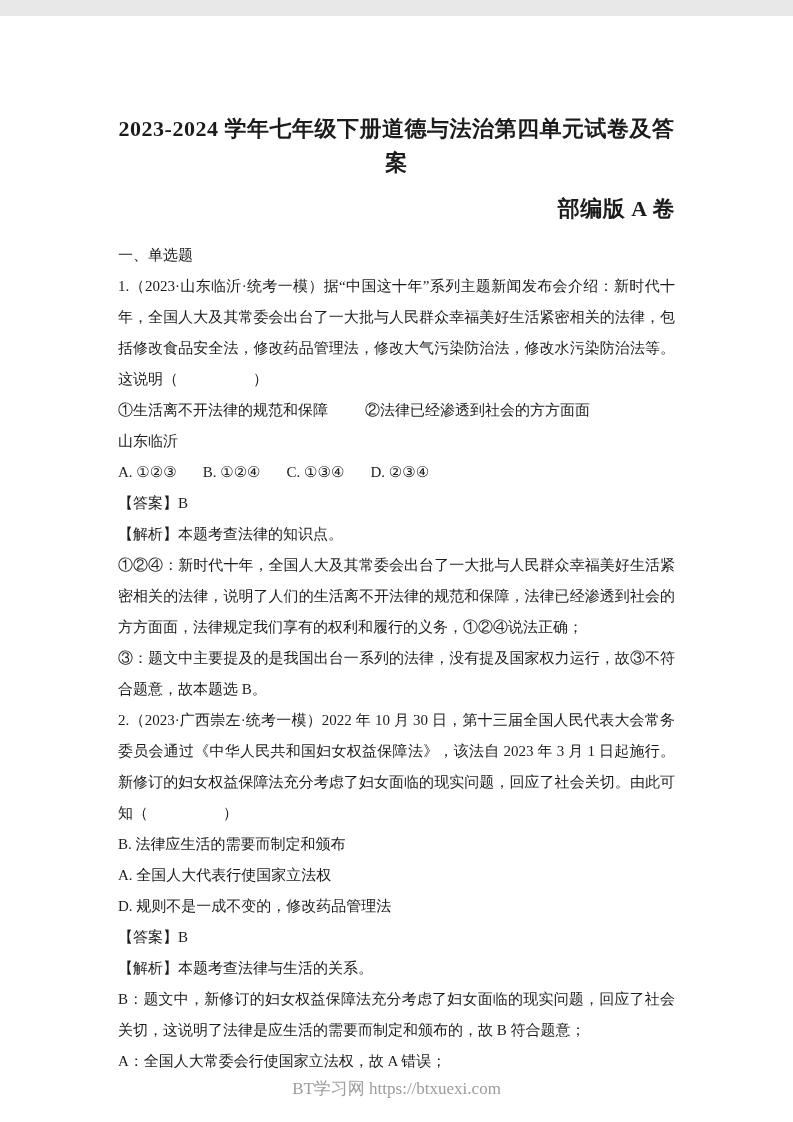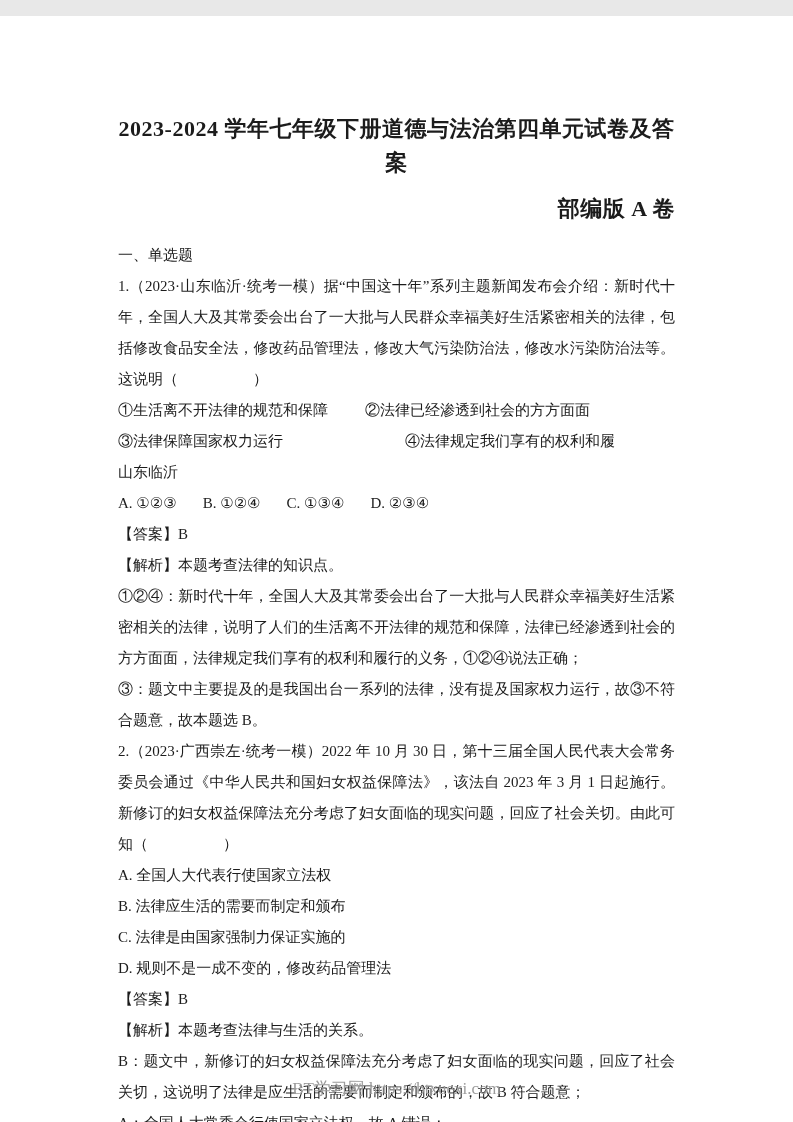--- a/index.html
+++ b/index.html
@@ -66,43 +66,39 @@
     <div class="title">2023-2024 学年七年级下册道德与法治第四单元试卷及答案</div>
     <div class="title title-sub">部编版 A 卷</div>
 
     <div class="line">一、单选题</div>
 
     <div class="para">1.（2023·山东临沂·统考一模）据“中国这十年”系列主题新闻发布会介绍：新时代十年，全国人大及其常委会出台了一大批与人民群众幸福美好生活紧密相关的法律，包括修改食品安全法，修改药品管理法，修改大气污染防治法，修改水污染防治法等。这说明（　　　　　）</div>
 
     <div class="line sub-row row1">
       <span class="left">①生活离不开法律的规范和保障</span><span>②法律已经渗透到社会的方方面面</span>
     </div>
-    <div class="line sub-row row2">
-      <span class="left">③法律保障国家权力运行</span><span>④法律规定我们享有的权利和履</span>
-    </div>
     <div class="line">山东临沂</div>
 
     <div class="line choices-inline">
       <span>A. ①②③</span><span>B. ①②④</span><span>C. ①③④</span><span>D. ②③④</span>
     </div>
 
     <div class="line">
       <span>【答案】</span><span>B</span>
     </div>
     <div class="line">
       <span>【解析】</span><span>本题考查法律的知识点。</span>
     </div>
     <div class="para">①②④：新时代十年，全国人大及其常委会出台了一大批与人民群众幸福美好生活紧密相关的法律，说明了人们的生活离不开法律的规范和保障，法律已经渗透到社会的方方面面，法律规定我们享有的权利和履行的义务，①②④说法正确；</div>
     <div class="para">③：题文中主要提及的是我国出台一系列的法律，没有提及国家权力运行，故③不符合题意，故本题选 B。</div>
 
     <div class="para">2.（2023·广西崇左·统考一模）2022 年 10 月 30 日，第十三届全国人民代表大会常务委员会通过《中华人民共和国妇女权益保障法》，该法自 2023 年 3 月 1 日起施行。新修订的妇女权益保障法充分考虑了妇女面临的现实问题，回应了社会关切。由此可知（　　　　　）</div>
 
+    <div class="line">B. 法律应生活的需要而制定和颁布</div>
     <div class="line">A. 全国人大代表行使国家立法权</div>
-    <div class="line">B. 法律应生活的需要而制定和颁布</div>
-    <div class="line">C. 法律是由国家强制力保证实施的</div>
     <div class="line">D. 规则不是一成不变的，修改药品管理法</div>
 
     <div class="line">
       <span>【答案】</span><span>B</span>
     </div>
     <div class="line">
       <span>【解析】</span><span>本题考查法律与生活的关系。</span>
     </div>
     <div class="para">B：题文中，新修订的妇女权益保障法充分考虑了妇女面临的现实问题，回应了社会关切，这说明了法律是应生活的需要而制定和颁布的，故 B 符合题意；</div>
     <div class="para">A：全国人大常委会行使国家立法权，故 A 错误；</div>

